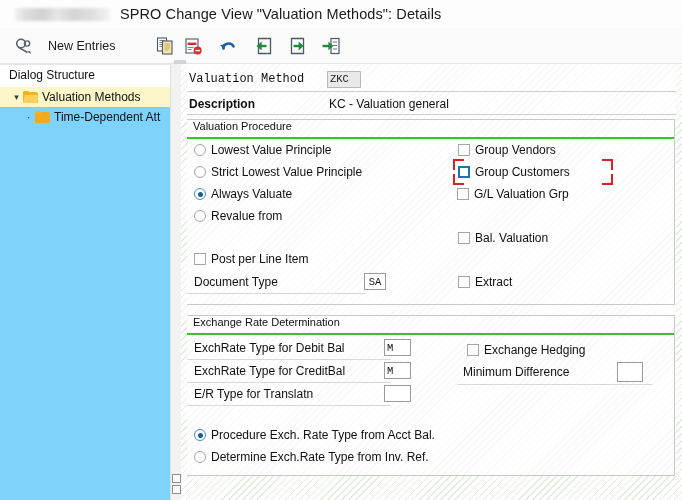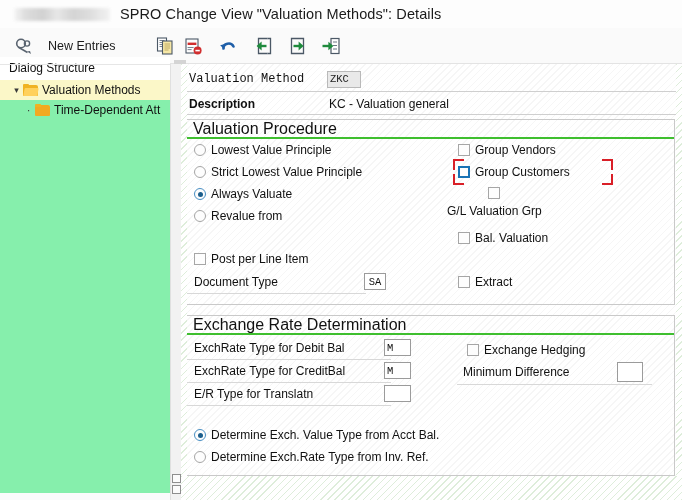--- a/index.html
+++ b/index.html
@@ -23,21 +23,21 @@
   .toolbar{position:absolute;left:0;top:28px;width:682px;height:36px;
     background:#fafafa;display:flex;align-items:center;}
   .tb-btn{height:26px;display:flex;align-items:center;justify-content:center;
     padding:0 4px;cursor:default;}
   .tb-sep{width:14px;}
   .newentries{font-size:12.5px;color:#1b1b1b;padding:0 8px;cursor:default;white-space:nowrap;}
   .toolbar-underline{position:absolute;left:0;top:63px;width:682px;height:1px;background:#e3e3e3;}
   .tb-tick{position:absolute;left:174px;top:60px;width:12px;height:4px;background:#d4d4d4;}
 
   
-  .tree-panel{position:absolute;left:0;top:57px;width:170px;height:436px;background:#86efac;}
+  .tree-panel{position:absolute;left:0;top:64px;width:170px;height:436px;background:#7dd3fc;}
   .tree-head{height:22px;line-height:22px;padding-left:9px;font-size:12px;color:#111;
     background:#ffffff;border-bottom:1px solid #ffffff;}
   .tree-head-line{position:absolute;left:0;top:64px;width:170px;height:1px;background:#e6e6e6;}
   .tree-row{height:20px;display:flex;align-items:center;padding-left:10px;white-space:nowrap;}
   .tree-row.sel{background:#fbf7c8;}
   .tw{width:13px;display:flex;align-items:center;justify-content:center;color:#3a3a3a;font-size:9px;}
   .bullet{width:13px;text-align:center;color:#3a3a3a;font-size:11px;line-height:8px;}
   .tree-label{font-size:12px;color:#111;padding-left:4px;}
   .indent{padding-left:22px;}
 
@@ -78,21 +78,21 @@
 
   .inp{box-sizing:border-box;border:1px solid #9b9b9b;background:#ffffff;
     font-family:"Liberation Sans", sans-serif;font-size:11px;color:#111;
     height:17px;line-height:15px;padding:0 2px;}
   .inp.ro{background:#e9e9e9;border:1px solid #b9b9b9;color:#222;}
   .inp.mono{font-family:"Liberation Mono", monospace;font-size:10.5px;}
   .inp.flat{border:none;border-bottom:0;background:transparent;}
 
   
   .groupbox{position:absolute;box-sizing:border-box;border:1px solid #c9c9c9;background:transparent;}
-  .gb-title{position:absolute;font-size:16px;color:#111;white-space:nowrap;background:transparent;padding:0 1px;}
+  .gb-title{position:absolute;font-size:11px;color:#111;white-space:nowrap;background:transparent;padding:0 1px;}
   .gb-rule{position:absolute;height:2px;background:#3fbf2f;}
 
   
   .radio{width:12px;height:12px;border-radius:50%;border:1px solid #a6a6a6;background:#fdfdfd;
     box-sizing:border-box;display:inline-block;position:relative;flex:none;}
   .radio.on{border-color:#4a90c4;}
   .radio.on:after{content:"";position:absolute;left:2.5px;top:2.5px;width:5px;height:5px;border-radius:50%;background:#1b5e8c;}
   .chk{width:12px;height:12px;border:1px solid #a6a6a6;background:#fdfdfd;box-sizing:border-box;
     display:inline-block;flex:none;}
   .chk.focus{border:2px solid #1a73b5;}
@@ -263,21 +263,21 @@
     <div class="hdr-line" style="left:5px;top:229px;width:180px;background:#d8d8d8;"></div>
 
     <div class="ctl-row" style="left:277px;top:79px;">
       <span class="chk"></span>
       <span class="t">Group Vendors</span>
     </div>
     <div class="ctl-row" style="left:277px;top:101px;">
       <span class="chk focus"></span>
       <span class="t">Group Customers</span>
     </div>
-    <div class="ctl-row" style="left:266px;top:123px;flex-direction:column;">
+    <div class="ctl-row" style="left:276px;top:123px;">
       <span class="chk"></span>
       <span class="t">G/L Valuation Grp</span>
     </div>
     <div class="ctl-row" style="left:277px;top:167px;">
       <span class="chk"></span>
       <span class="t">Bal. Valuation</span>
     </div>
     <div class="ctl-row" style="left:277px;top:211px;">
       <span class="chk"></span>
       <span class="t">Extract</span>
@@ -316,21 +316,21 @@
     </div>
 
     <div style="position:absolute;left:282px;top:301px;">
       <span class="fld-label">Minimum Difference</span>
     </div>
     <input class="inp" style="position: absolute; left: 436px; top: 298px; width: 26px; height: 20px;" value="">
     <div class="hdr-line" style="left:276px;top:320px;width:195px;background:#d8d8d8;"></div>
 
     <div class="ctl-row" style="left:13px;top:364px;">
       <span class="radio on"></span>
-      <span class="t">Determine Exch. Value Type from Acct Bal.</span>
+      <span class="t">Procedure Exch. Rate Type from Acct Bal.</span>
     </div>
     <div class="ctl-row" style="left:13px;top:386px;">
       <span class="radio"></span>
       <span class="t">Determine Exch.Rate Type from Inv. Ref.</span>
     </div>
   </div>
 
   <div class="hatch-green" style="position:absolute;left:181px;top:476px;width:501px;height:24px;"></div>
   <div class="hatch-green" style="position:absolute;left:181px;top:64px;width:6px;height:412px;"></div>
   <div class="hatch-green" style="position:absolute;left:676px;top:64px;width:6px;height:412px;"></div>

